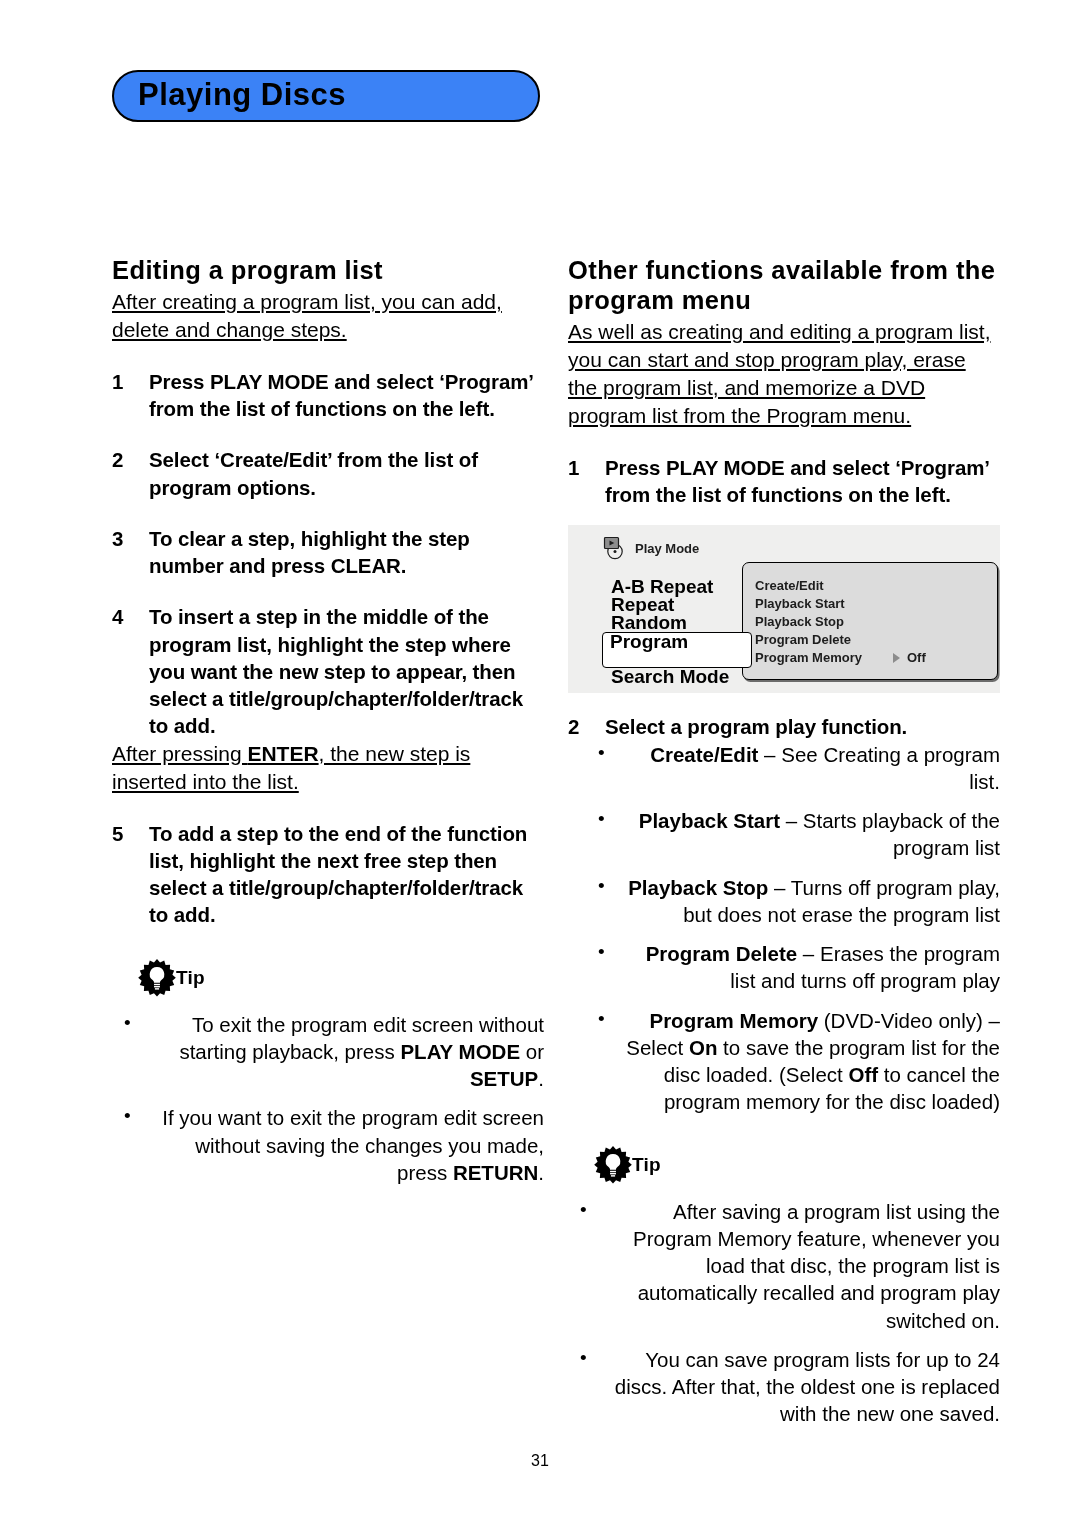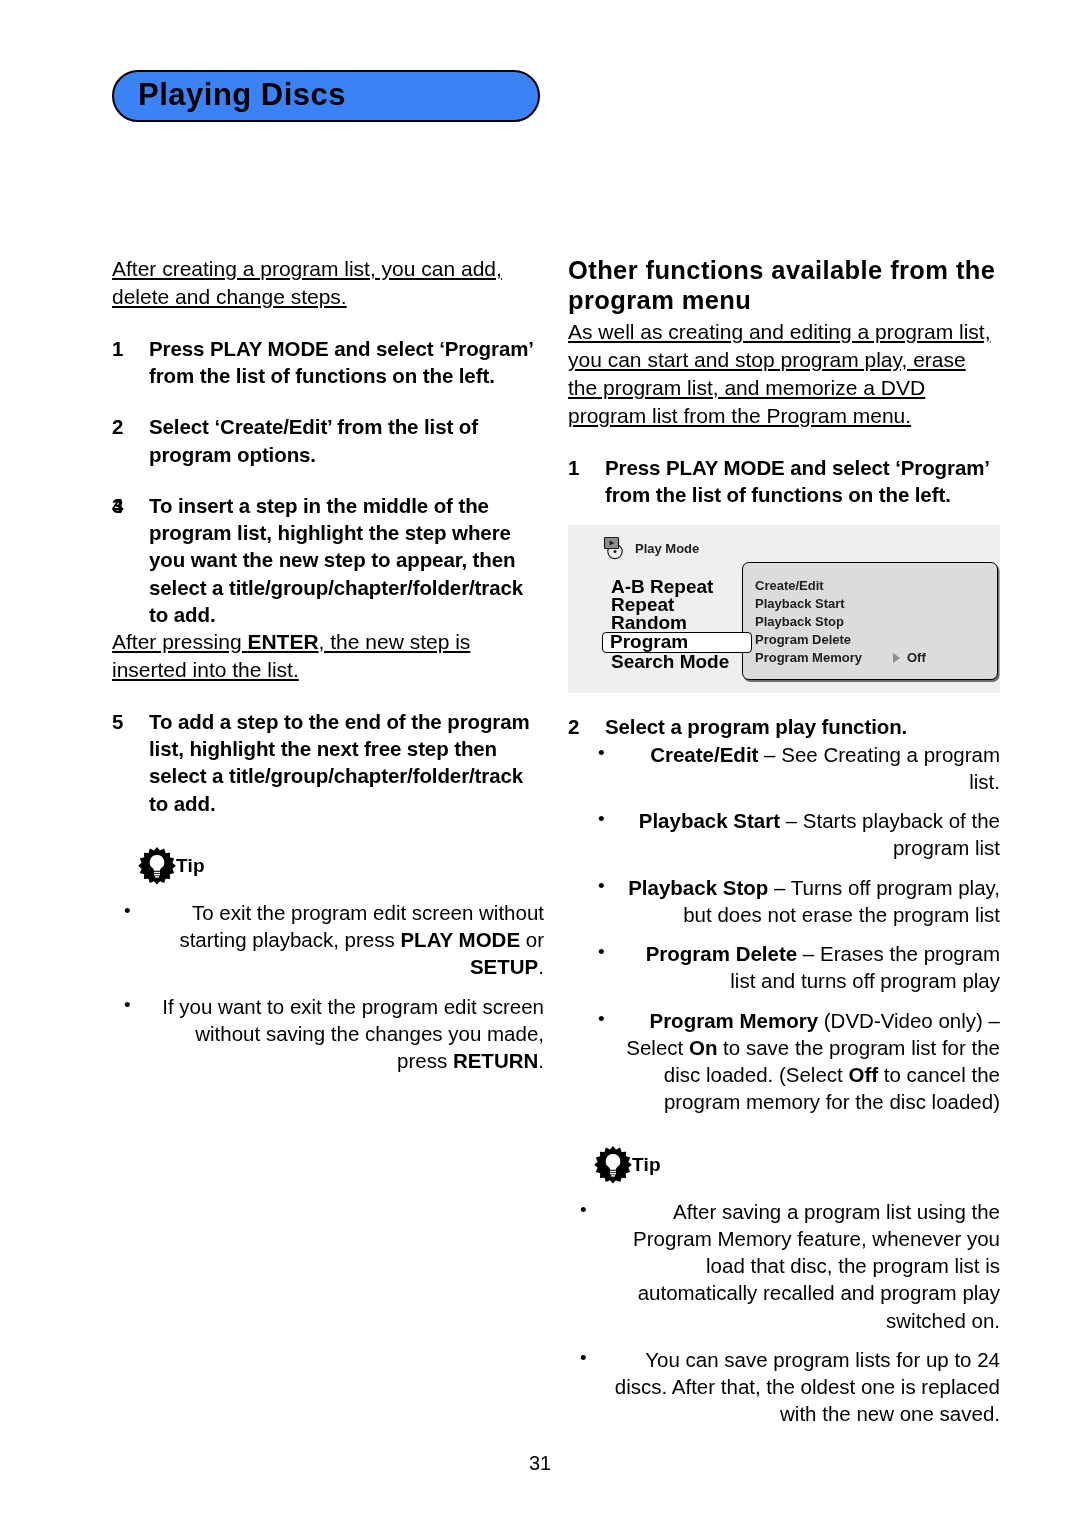--- a/index.html
+++ b/index.html
@@ -172,21 +172,21 @@
     height: 18px;
     line-height: 18px;
     padding-left: 7px;
     box-sizing: border-box;
     white-space: nowrap;
   }
   .osd-left-list .item.selected {
     background: #ffffff;
     border: 1.6px solid #000;
     border-radius: 4px;
-    height: 21px;
+    height: 36px;
     line-height: 17px;
     margin-left: -2px;
     width: 150px;
     z-index: 3;
   }
 
   .osd-panel {
     position: absolute;
     left: 140px;
     top: 37px;
@@ -227,57 +227,59 @@
     top: -1px;
   }
 
   
   .page-number {
     position: absolute;
     left: 0;
     right: 0;
     top: 1452px;
     text-align: center;
-    font-size: 20px;
+    font-size: 16px;
   }
 </style>
 </head>
 <body>
 
 <div class="header-pill">
   <div class="title">Playing Discs</div>
 </div>
 
 <div class="col col-left">
 
+  <h2 class="section-title">Editing a program list</h2>
   <p class="body-text">After creating a program list, you can add, delete and change steps.</p>
 
   <div class="step">
     <span class="num">1</span>
     <span>Press <b>PLAY MODE</b> and select ‘Program’ from the list of functions on the left.</span>
   </div>
 
   <div class="step">
     <span class="num">2</span>
     <span>Select ‘Create/Edit’ from the list of program options.</span>
   </div>
 
   <div class="step">
     <span class="num">3</span>
+    <span>To clear a step, highlight the step number and press <b>CLEAR</b>.</span>
   </div>
 
   <div class="step">
     <span class="num">4</span>
     <span>To insert a step in the middle of the program list, highlight the step where you want the new step to appear, then select a title/group/chapter/folder/track to add.</span>
   </div>
   <p class="body-text step-follow">After pressing <b>ENTER</b>, the new step is inserted into the list.</p>
 
   <div class="step">
     <span class="num">5</span>
-    <span>To add a step to the end of the program list, highlight the next free step then select a title/group/chapter/folder/track to add.</span>
+    <span>To add a step to the end of the function list, highlight the next free step then select a title/group/chapter/folder/track to add.</span>
   </div>
 
   <div class="tip-head">
     <span>
       <svg class="tip-icon" viewBox="0 0 40 40" aria-hidden="true">
         <polygon fill="#000000" points="20,0 23.2,3.6 27.6,1.7 29,6.3 33.8,6 33.5,10.8 38.1,12.2 36.2,16.6 39.8,19.8 36.2,23 38.1,27.4 33.5,28.8 33.8,33.6 29,33.3 27.6,37.9 23.2,36 20,39.6 16.8,36 12.4,37.9 11,33.3 6.2,33.6 6.5,28.8 1.9,27.4 3.8,23 0.2,19.8 3.8,16.6 1.9,12.2 6.5,10.8 6.2,6 11,6.3 12.4,1.7 16.8,3.6"></polygon>
         <path fill="#ffffff" d="M20 8.5 a7.6 7.6 0 0 1 4.6 13.7 c-1.1 0.9 -1.4 1.7 -1.5 2.8 l-6.2 0 c-0.1 -1.1 -0.4 -1.9 -1.5 -2.8 A7.6 7.6 0 0 1 20 8.5 z"></path>
         <rect fill="#ffffff" x="16.9" y="26.1" width="6.2" height="1.5"></rect>
         <rect fill="#ffffff" x="16.9" y="28.4" width="6.2" height="1.5"></rect>
         <rect fill="#ffffff" x="17.8" y="30.7" width="4.4" height="1.5"></rect>

